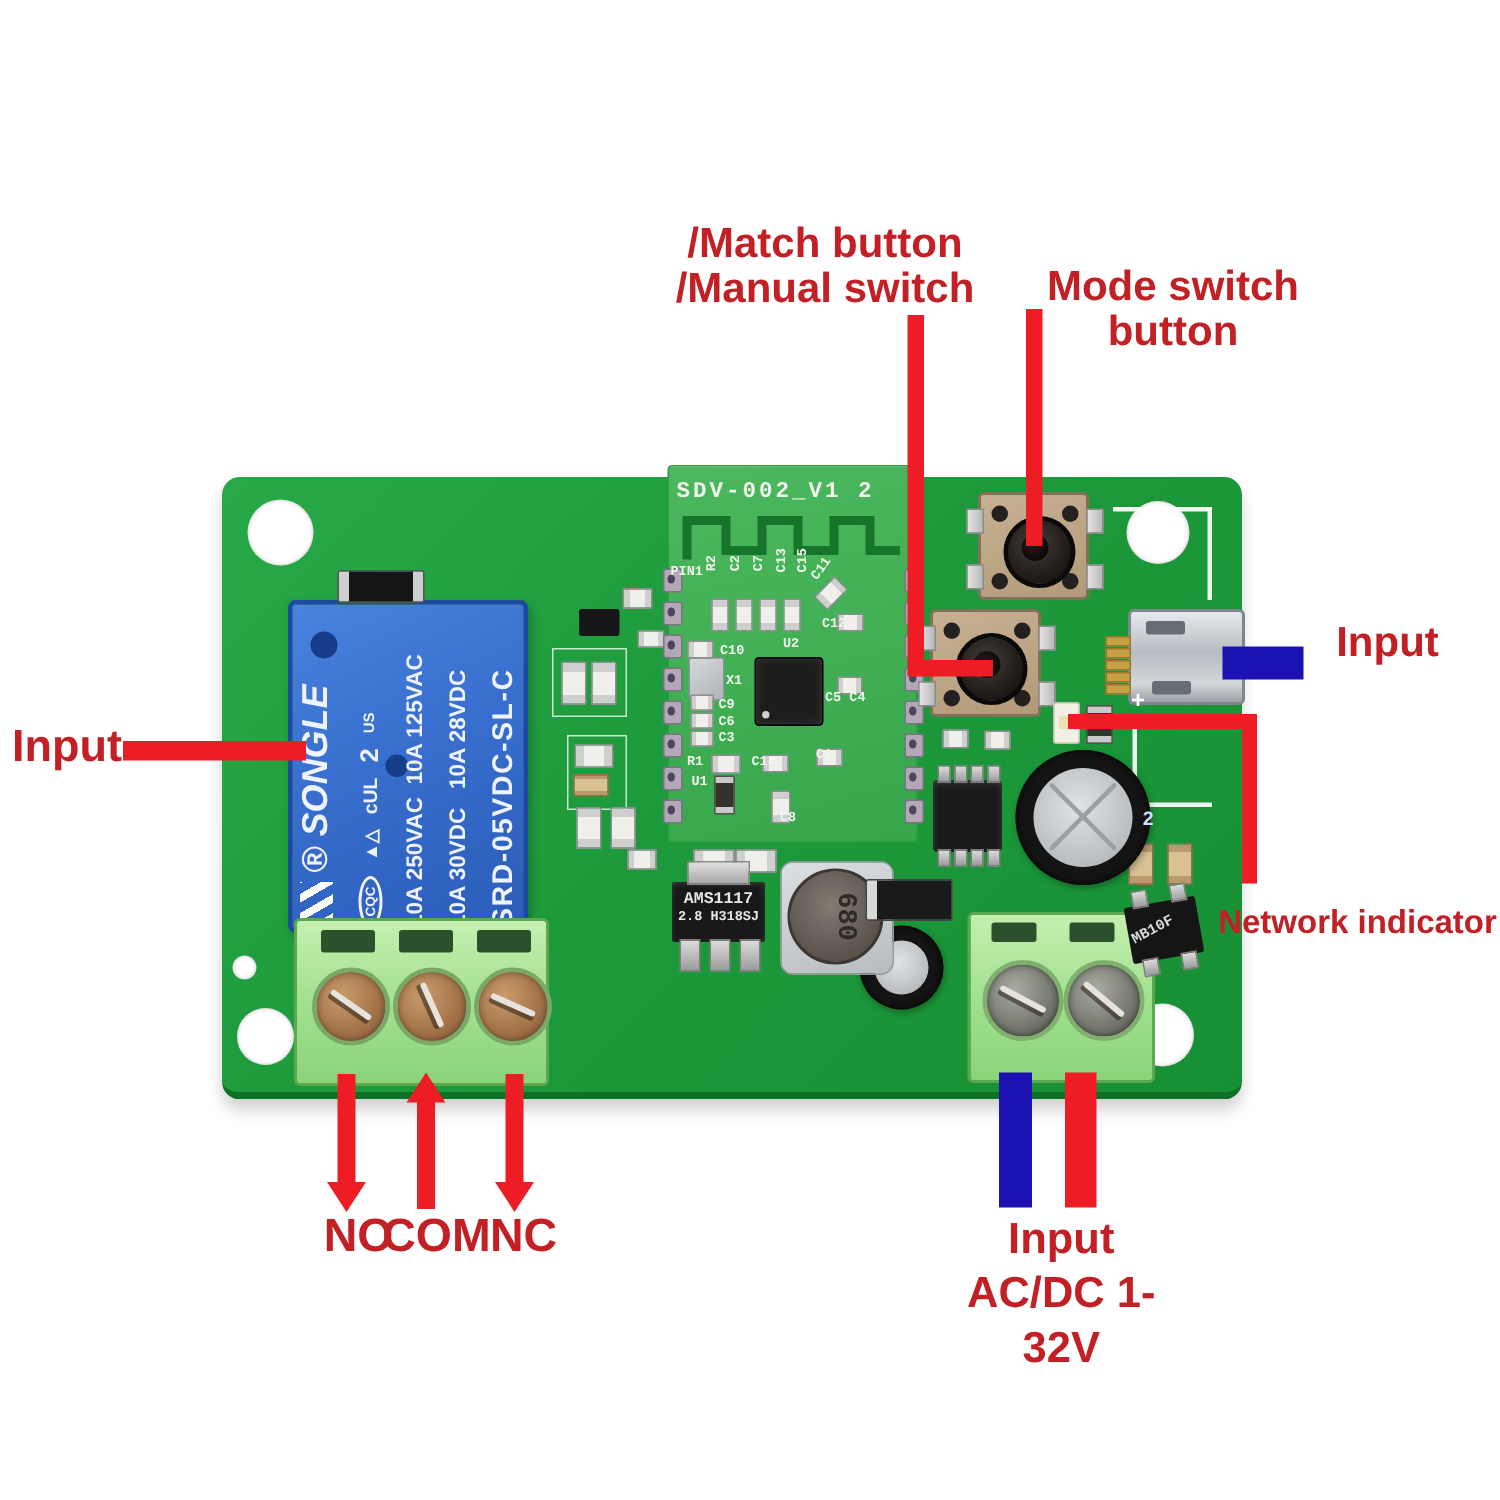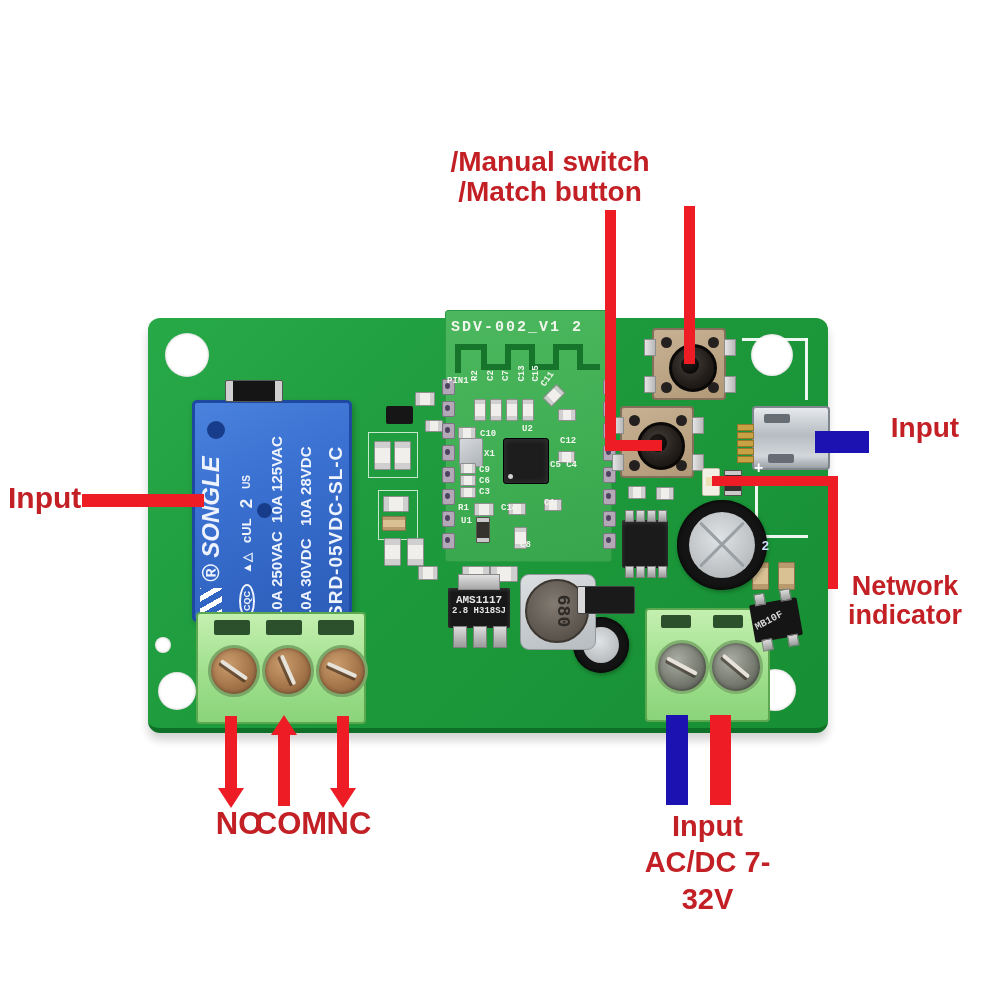--- a/index.html
+++ b/index.html
@@ -239,21 +239,21 @@
     <div class="smd" style="left:68px;top:216px;width:11px;height:20px;"></div>
     <div class="smd h" style="left:112px;top:140px;width:15px;height:10px;"></div>
 
     <span class="mlabel" style="left:1px;top:66px;">PIN1</span>
     <span class="mlabel rot" style="left:24px;top:60px;">R2</span>
     <span class="mlabel rot" style="left:40px;top:60px;">C2</span>
     <span class="mlabel rot" style="left:55px;top:60px;">C7</span>
     <span class="mlabel rot" style="left:68px;top:58px;">C13</span>
     <span class="mlabel rot" style="left:82px;top:58px;">C15</span>
     <span class="mlabel" style="left:94px;top:64px;transform:rotate(-55deg);">C11</span>
-    <span class="mlabel" style="left:114px;top:101px;margin-top:25px;">C12</span>
+    <span class="mlabel" style="left:102px;top:101px;">C12</span>
     <span class="mlabel" style="left:34px;top:119px;">C10</span>
     <span class="mlabel" style="left:76px;top:114px;">U2</span>
     <span class="mlabel" style="left:38px;top:139px;">X1</span>
     <span class="mlabel" style="left:33px;top:155px;">C9</span>
     <span class="mlabel" style="left:33px;top:166px;">C6</span>
     <span class="mlabel" style="left:33px;top:177px;">C3</span>
     <span class="mlabel" style="left:12px;top:193px;">R1</span>
     <span class="mlabel" style="left:55px;top:193px;">C14</span>
     <span class="mlabel" style="left:98px;top:188px;">C1</span>
     <span class="mlabel" style="left:15px;top:206px;">U1</span>
@@ -338,50 +338,51 @@
 
   <div id="mb10f">
     <div class="leg" style="left:6px;top:-10px;width:9px;"></div>
       <div class="leg" style="left:32px;top:-10px;width:9px;"></div>
     <div class="leg" style="left:6px;bottom:-10px;width:9px;"></div>
       <div class="leg" style="left:32px;bottom:-10px;width:9px;"></div>
     <span style="position:absolute;left:2px;top:13px;font-family:'Liberation Mono',monospace;font-weight:bold;font-size:10px;transform:rotate(-18deg);">MB10F</span>
   </div>
 
   <div class="ann" style="left:400px;top:147px;width:300px;font-size:28px;">
+    <div>/Match button</div>
     <div>/Manual switch</div>
-    <div>/Match button</div>
   </div>
   <div class="red-line" style="left:605px;top:210px;width:11px;height:233px;"></div>
   <div class="red-line" style="left:605px;top:440px;width:57px;height:11px;"></div>
 
+  <div class="ann" style="left:652px;top:176px;width:260px;font-size:28px;">Mode switch button</div>
   <div class="red-line" style="left:684px;top:206px;width:11px;height:158px;"></div>
 
   <div class="ann" style="left:8px;top:482px;width:90px;font-size:30px;text-align:left;">Input</div>
   <div class="red-line" style="left:82px;top:494px;width:122px;height:13px;"></div>
 
   <div class="ann" style="left:858px;top:410px;width:134px;font-size:28px;line-height:1.25;">
     <div>Input</div>
   </div>
   <div class="blue-line" style="left:815px;top:431px;width:54px;height:22px;"></div>
 
   <div class="red-line" style="left:712px;top:476px;width:126px;height:10px;"></div>
   <div class="red-line" style="left:828px;top:476px;width:10px;height:113px;"></div>
-  <div class="ann" style="left:812px;top:572px;width:186px;font-size:27px;">Network indicator</div>
+  <div class="ann" style="left:812px;top:603px;width:186px;font-size:22px;">Network indicator</div>
 
   <div class="red-line" style="left:225px;top:716px;width:12px;height:75px;"></div>
   <div class="head-down" style="left:218px;top:788px;"></div>
   <div class="head-up" style="left:271px;top:715px;"></div>
   <div class="red-line" style="left:278px;top:732px;width:12px;height:74px;"></div>
   <div class="red-line" style="left:337px;top:716px;width:12px;height:75px;"></div>
   <div class="head-down" style="left:330px;top:788px;"></div>
   <span class="ann" style="left:209px;top:808px;width:60px;font-size:31px;">NO</span>
   <span class="ann" style="left:251px;top:808px;width:80px;font-size:31px;">COM</span>
   <span class="ann" style="left:319px;top:808px;width:60px;font-size:31px;">NC</span>
 
   <div class="blue-line" style="left:666px;top:715px;width:22px;height:90px;"></div>
   <div class="red-line" style="left:710px;top:715px;width:21px;height:90px;"></div>
   <div class="ann" style="left:620px;top:808px;width:175px;font-size:29px;line-height:1.25;">
     <div>Input</div>
-    <div>AC/DC 7-32V</div>
+    <div>AC/DC 1-32V</div>
   </div>
 
 </div>
 
 </body></html>

